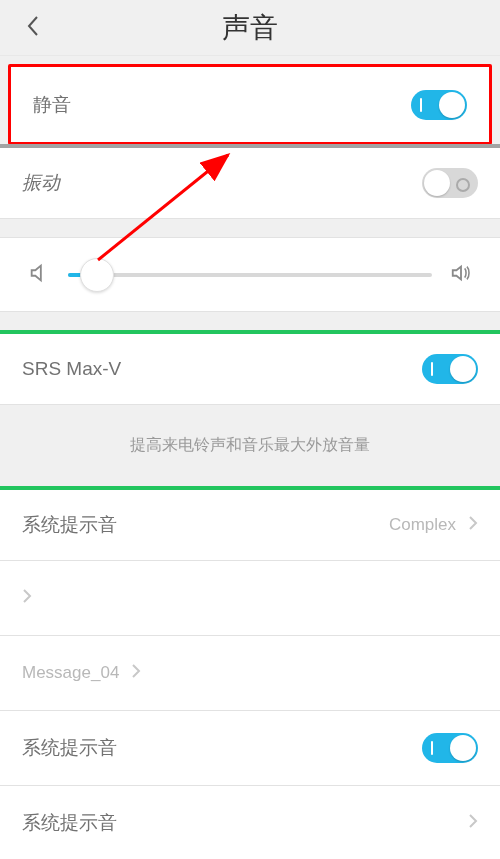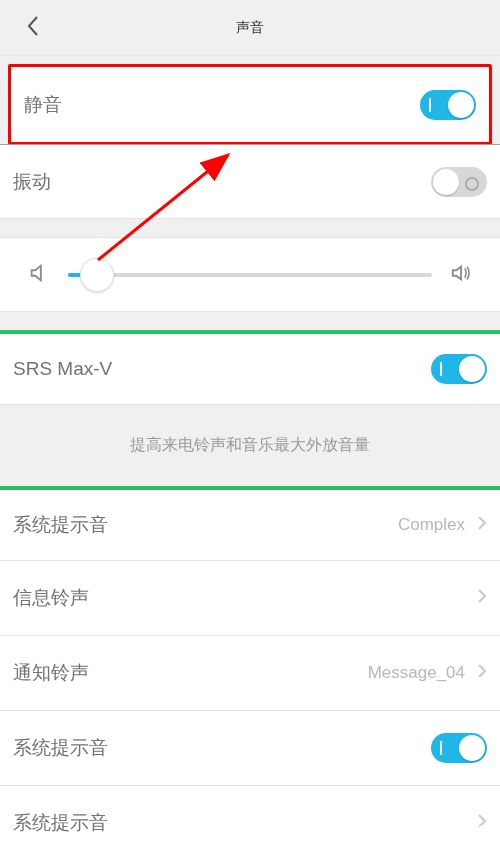--- a/index.html
+++ b/index.html
@@ -28,37 +28,37 @@
       position: absolute;
       left: 20px;
       cursor: pointer;
       padding: 5px;
     }
     .back-btn svg {
       width: 16px;
       height: 24px;
     }
     .title {
-      font-size: 14px;
+      font-size: 28px;
       color: #333;
       font-weight: normal;
     }
     .highlight-box {
       border: 3px solid #ff0000;
       margin: 8px 8px 0 8px;
       background: #fff;
       border-radius: 2px;
     }
     .list-item {
       height: 75px;
       background: #fff;
       display: flex;
       align-items: center;
       justify-content: space-between;
-      padding: 0 13px;
+      padding: 0 22px;
       border-bottom: 1px solid #e2e2e2;
     }
     .list-item.no-border {
       border-bottom: none;
     }
     .item-label {
       font-size: 19px;
       color: #727272;
     }
     .item-value {
@@ -210,21 +210,21 @@
 
 <div class="highlight-box">
   <div class="list-item no-border">
     <span class="item-label">静音</span>
     <div class="toggle on">
         <div class="toggle-knob"></div>
       </div>
   </div>
 </div>
 
-<div class="list-item" style="border-top:1px solid #a3a3a3; margin-top:-1px;">
+<div class="list-item" style="border-top:4px solid #a3a3a3; margin-top:-1px;font-style:italic;">
   <span class="item-label">振动</span>
   <div class="toggle off">
       <div class="toggle-knob"></div>
     </div>
 </div>
 
 <div class="gap"></div>
 
 <div class="slider-container">
   <div class="speaker-icon">
@@ -259,30 +259,28 @@
   <span class="item-label">系统提示音</span>
   <div class="right-group">
     <span class="item-value">Complex</span>
     <span class="chevron-right"><svg viewBox="0 0 10 16">
           <path d="M2 2l6 6-6 6" stroke="#c8c8c8" stroke-width="2" fill="none"></path>
         </svg></span>
   </div>
 </div>
 
 <div class="list-item">
-  <span class="item-label">信息铃声</span>
   <div class="right-group">
     <span class="chevron-right"><svg viewBox="0 0 10 16">
           <path d="M2 2l6 6-6 6" stroke="#c8c8c8" stroke-width="2" fill="none"></path>
         </svg></span>
   </div>
 </div>
 
 <div class="list-item">
-  <span class="item-label">通知铃声</span>
   <div class="right-group">
     <span class="item-value">Message_04</span>
     <span class="chevron-right"><svg viewBox="0 0 10 16">
           <path d="M2 2l6 6-6 6" stroke="#c8c8c8" stroke-width="2" fill="none"></path>
         </svg></span>
   </div>
 </div>
 
 <div class="list-item">
   <span class="item-label">系统提示音</span>

